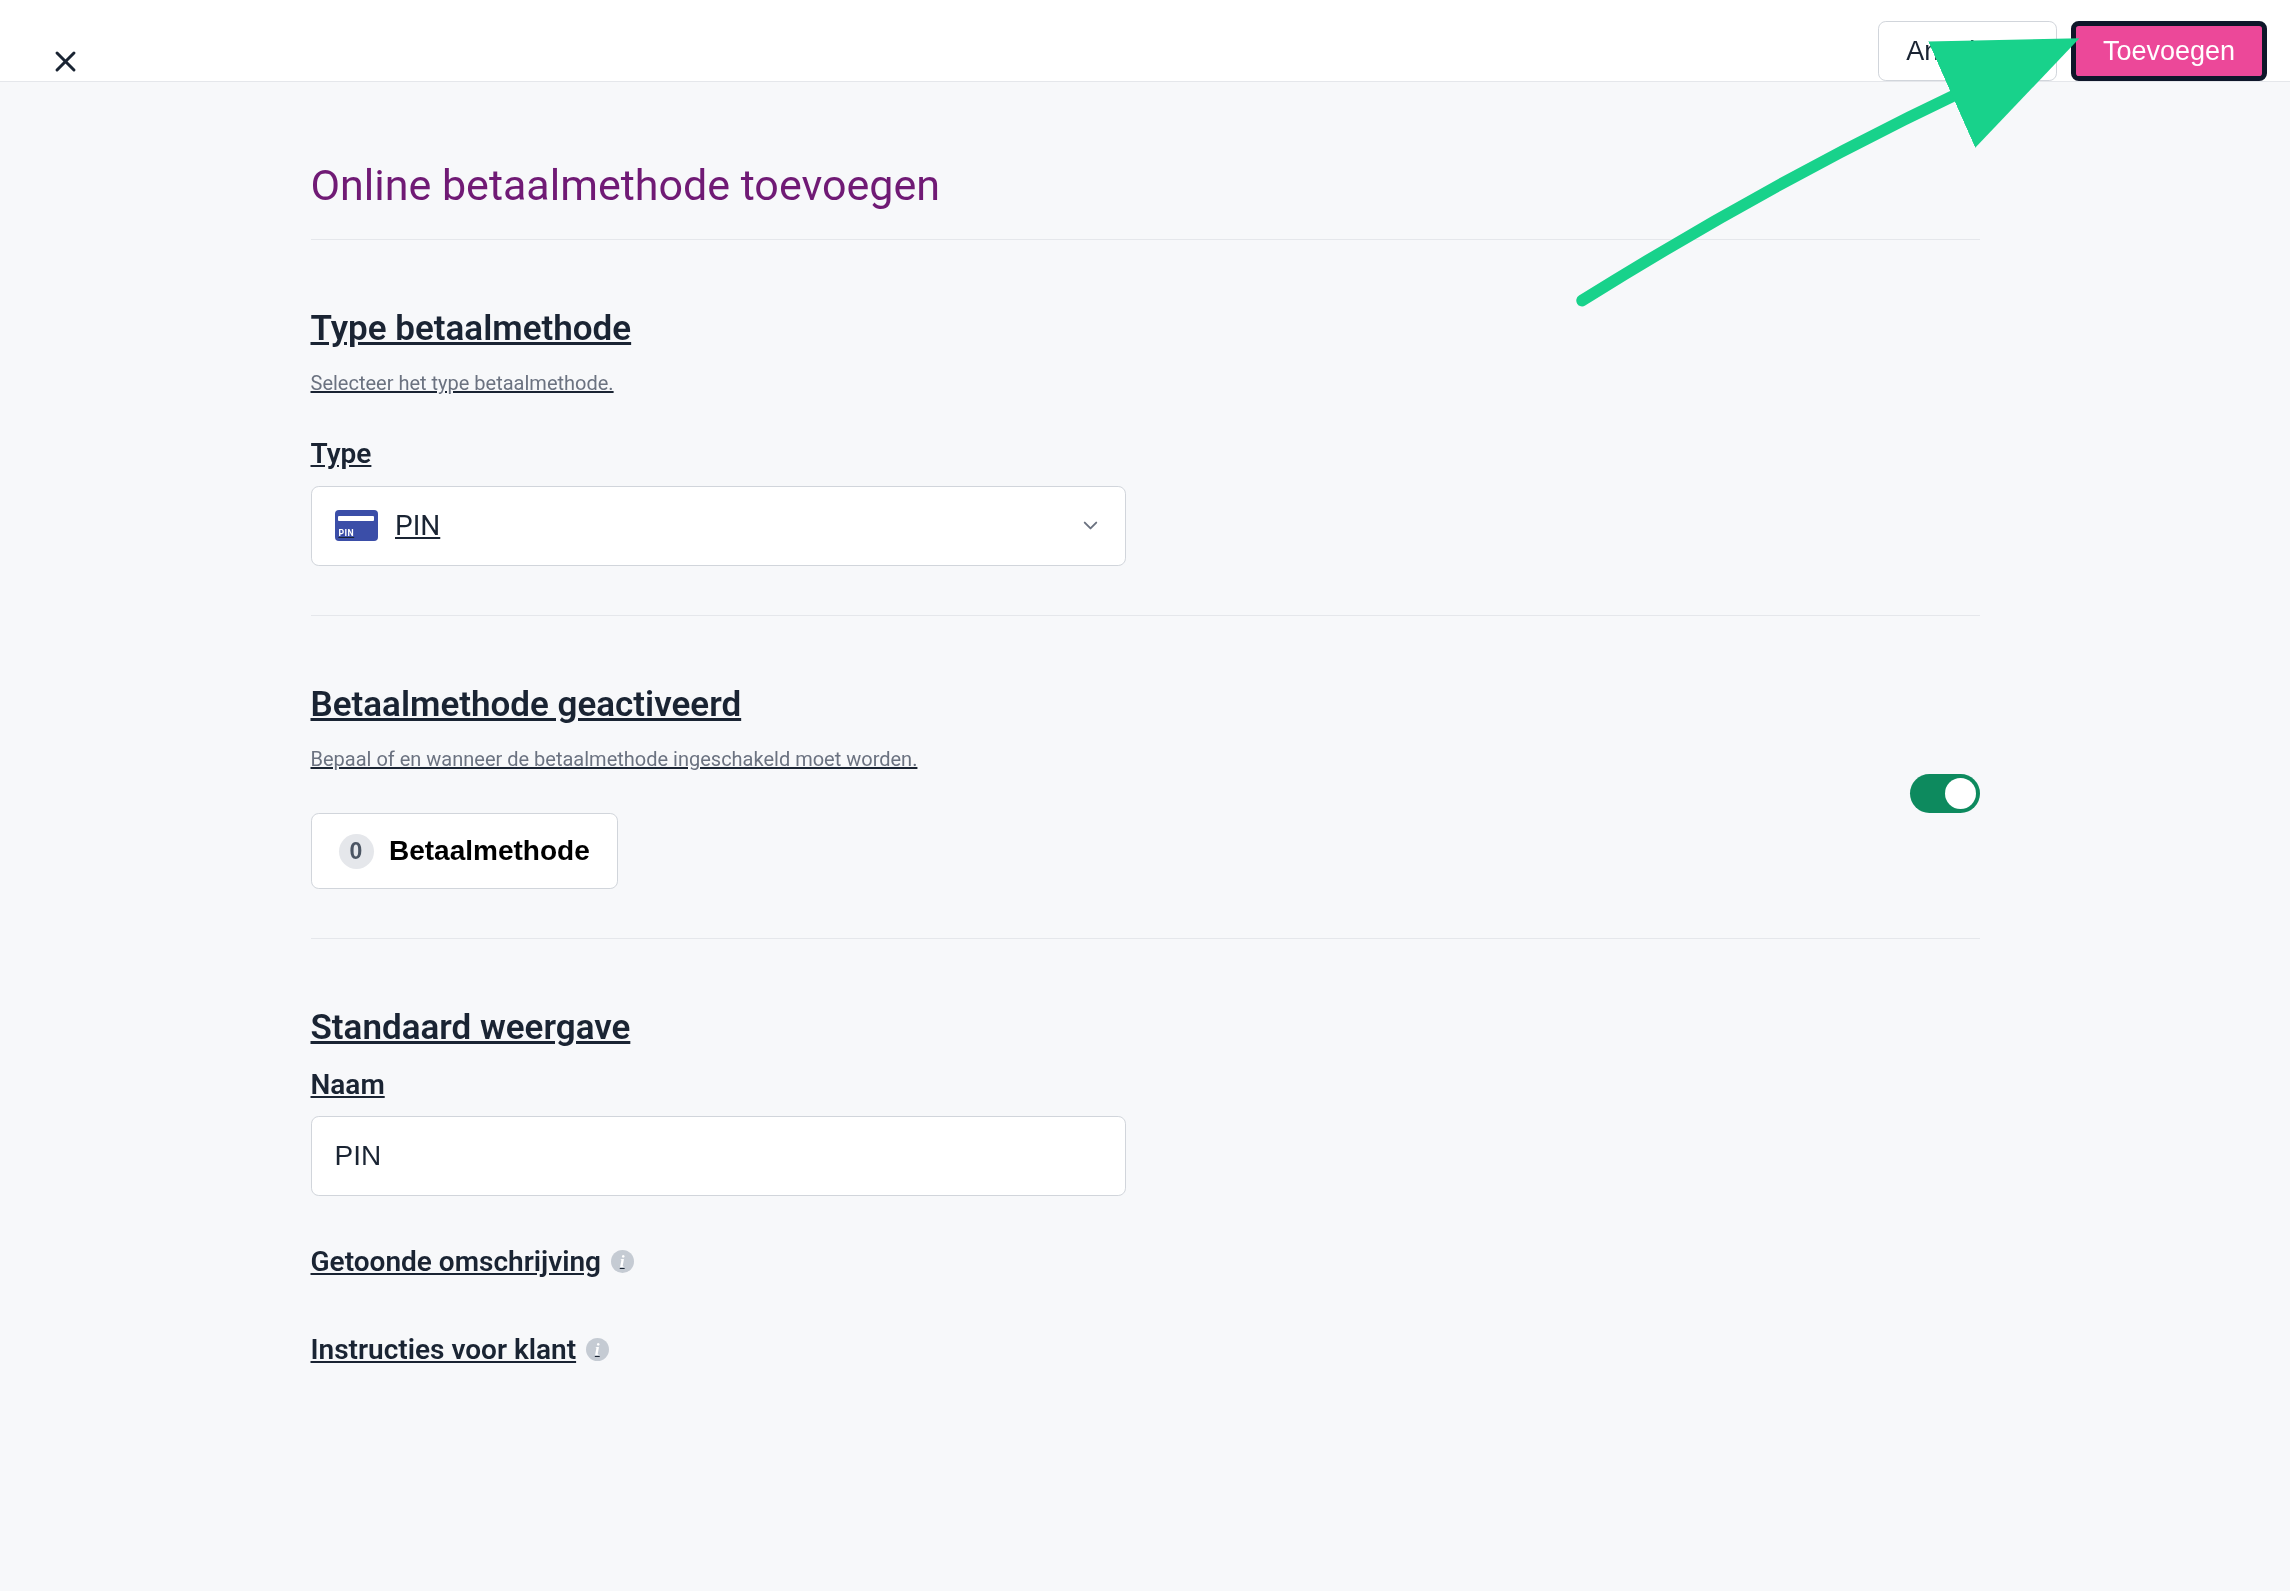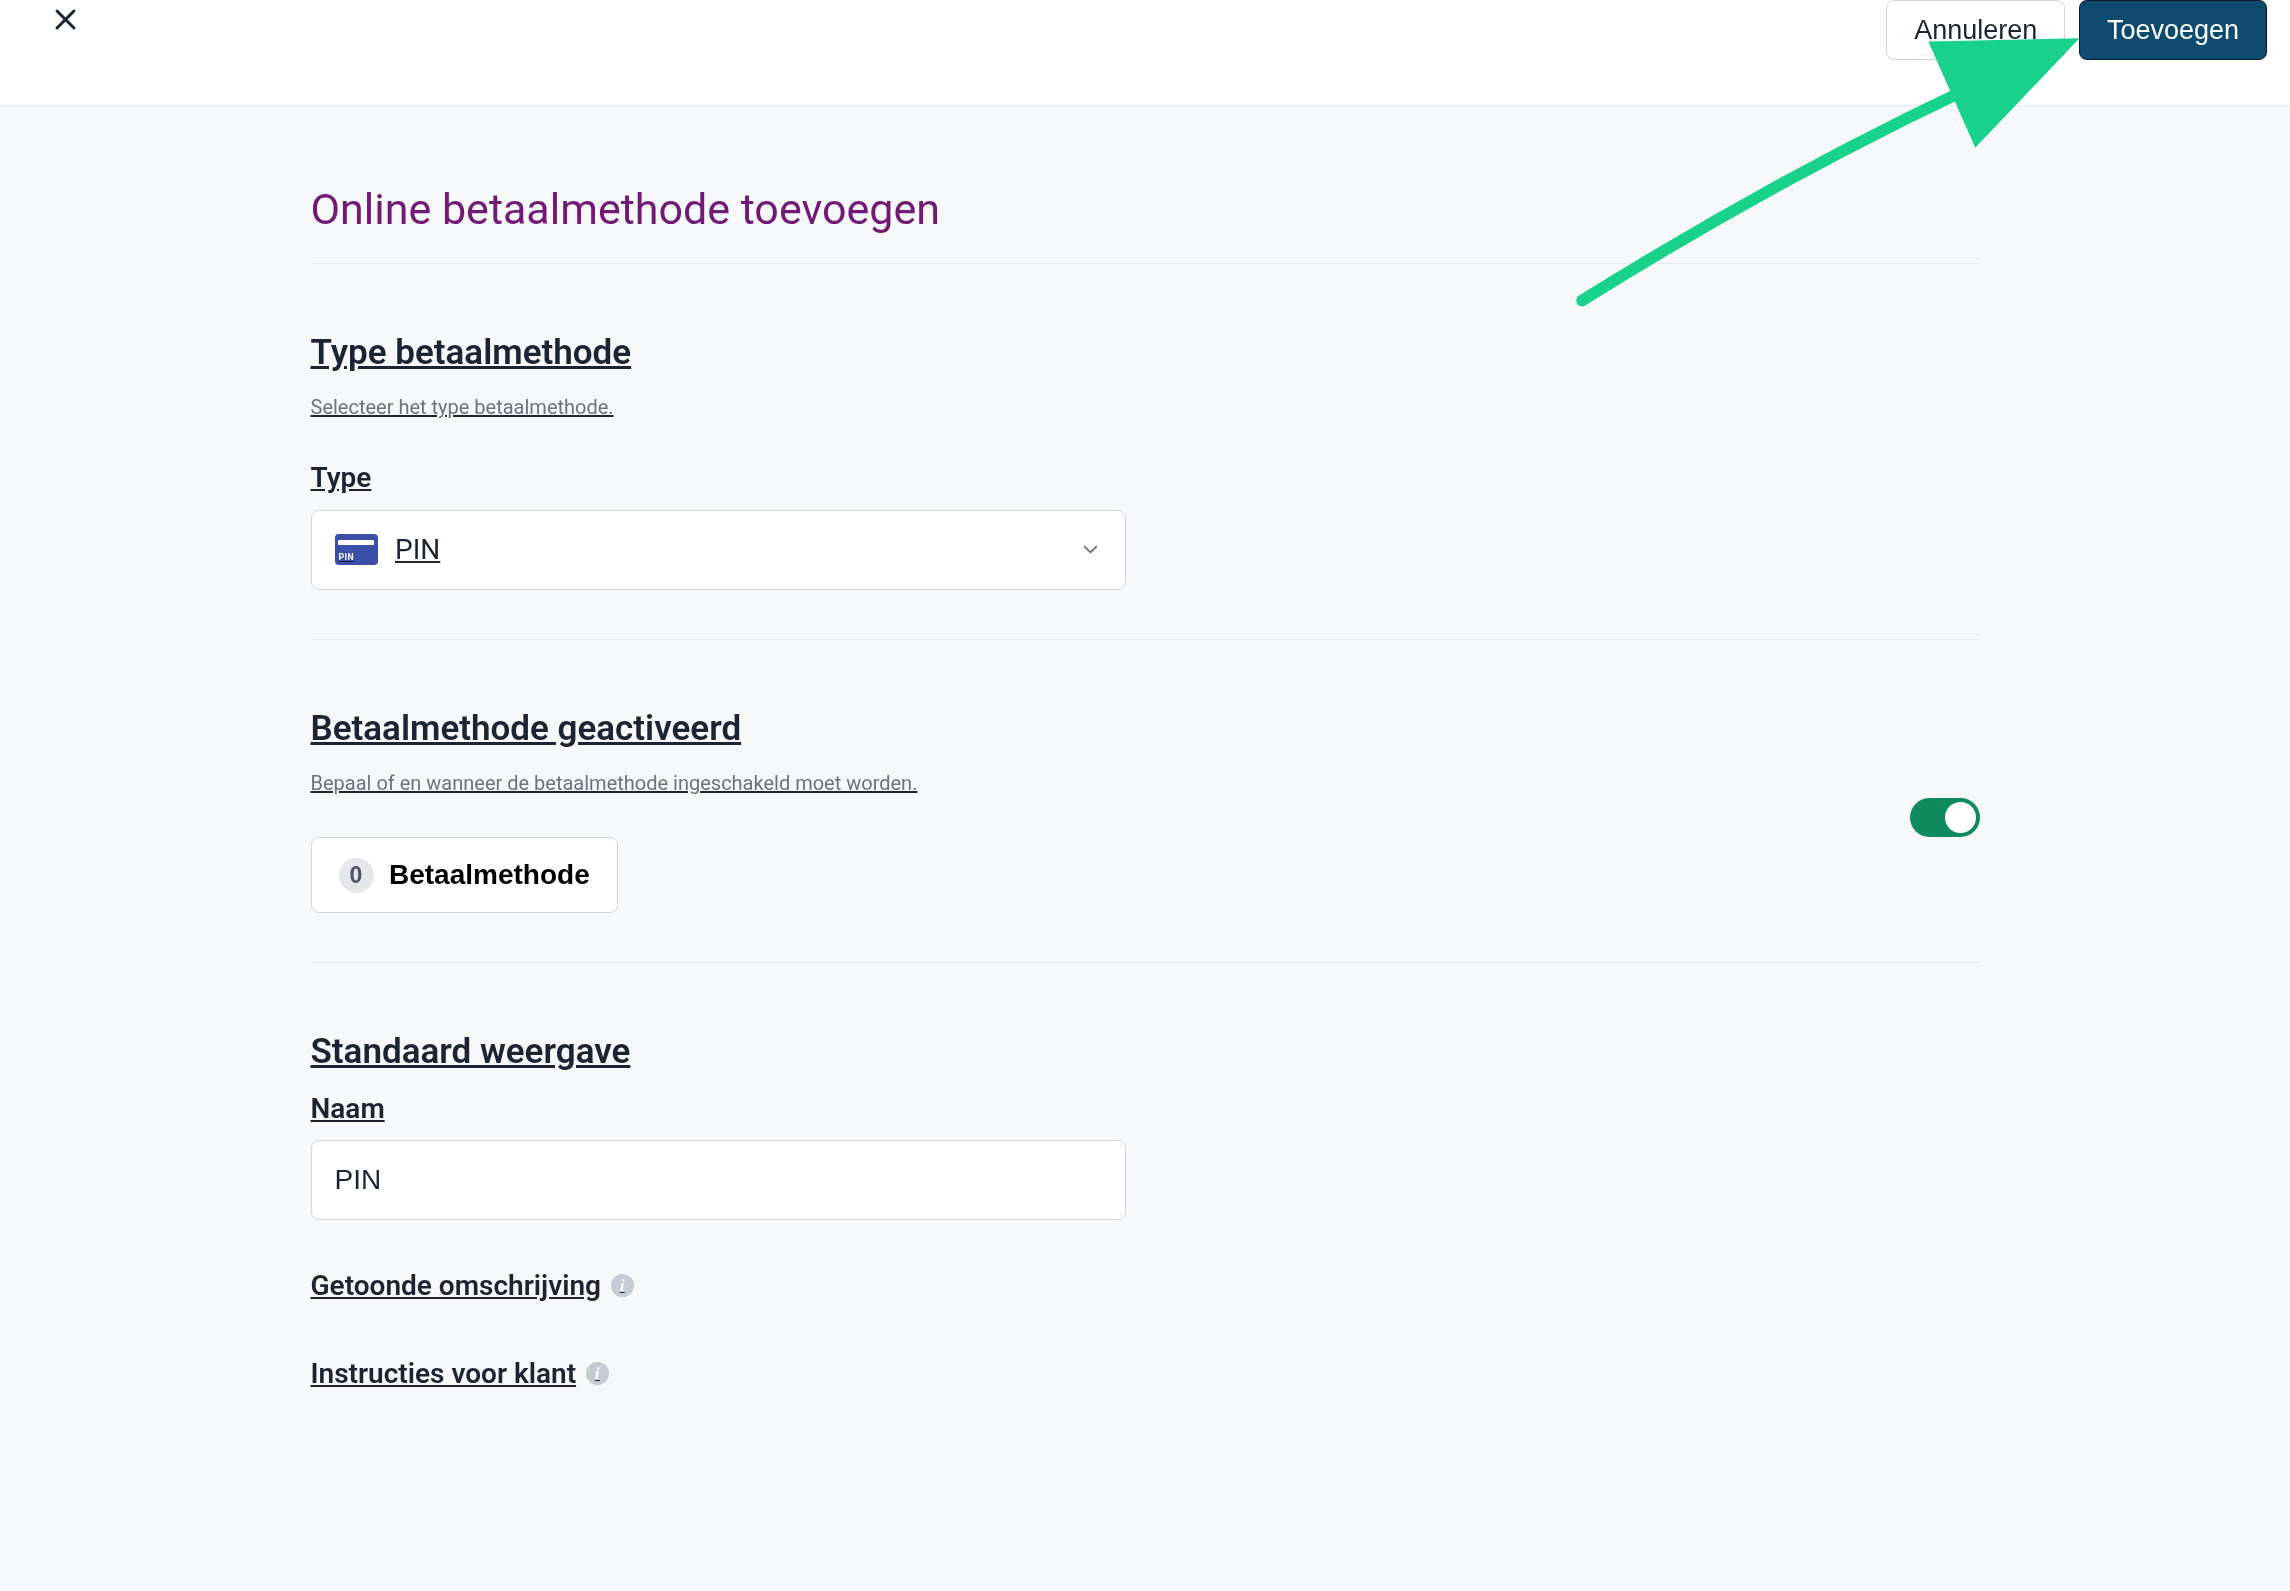--- a/index.html
+++ b/index.html
@@ -5,25 +5,25 @@
 * { margin: 0; padding: 0; box-sizing: border-box; }
 body {
   font-family: -apple-system, BlinkMacSystemFont, "Segoe UI", Roboto, Helvetica, Arial, sans-serif;
   background: #f7f8fa;
   color: #1a2433;
   width: 2290px;
   height: 1591px;
   overflow: hidden;
 }
 .header {
-  height: 106px;
+  height: 82px;
   background: #ffffff;
   border-bottom: 1px solid #e5e7eb;
   display: flex;
-  align-items: flex-start;
+  align-items: flex-end;
   justify-content: space-between;
   padding: 0 23px;
 }
 .close-btn {
   width: 39px;
   height: 39px;
   display: flex;
   align-items: center;
   justify-content: center;
   cursor: pointer;
@@ -43,22 +43,22 @@
   display: flex;
   align-items: center;
   justify-content: center;
 }
 .btn-secondary {
   background: #ffffff;
   border: 1px solid #d1d5db;
   color: #1a2433;
 }
 .btn-primary {
-  background: #0c4a6e;
-  border: 1px solid #0f172a;
+  background: #ec4899;
+  border: 5px solid #0f172a;
   color: #ffffff;
 }
 .container {
   max-width: 1669px;
   margin: 0 auto;
   padding: 78px 0 0;
 }
 .page-title {
   font-size: 43px;
   font-weight: 400;

